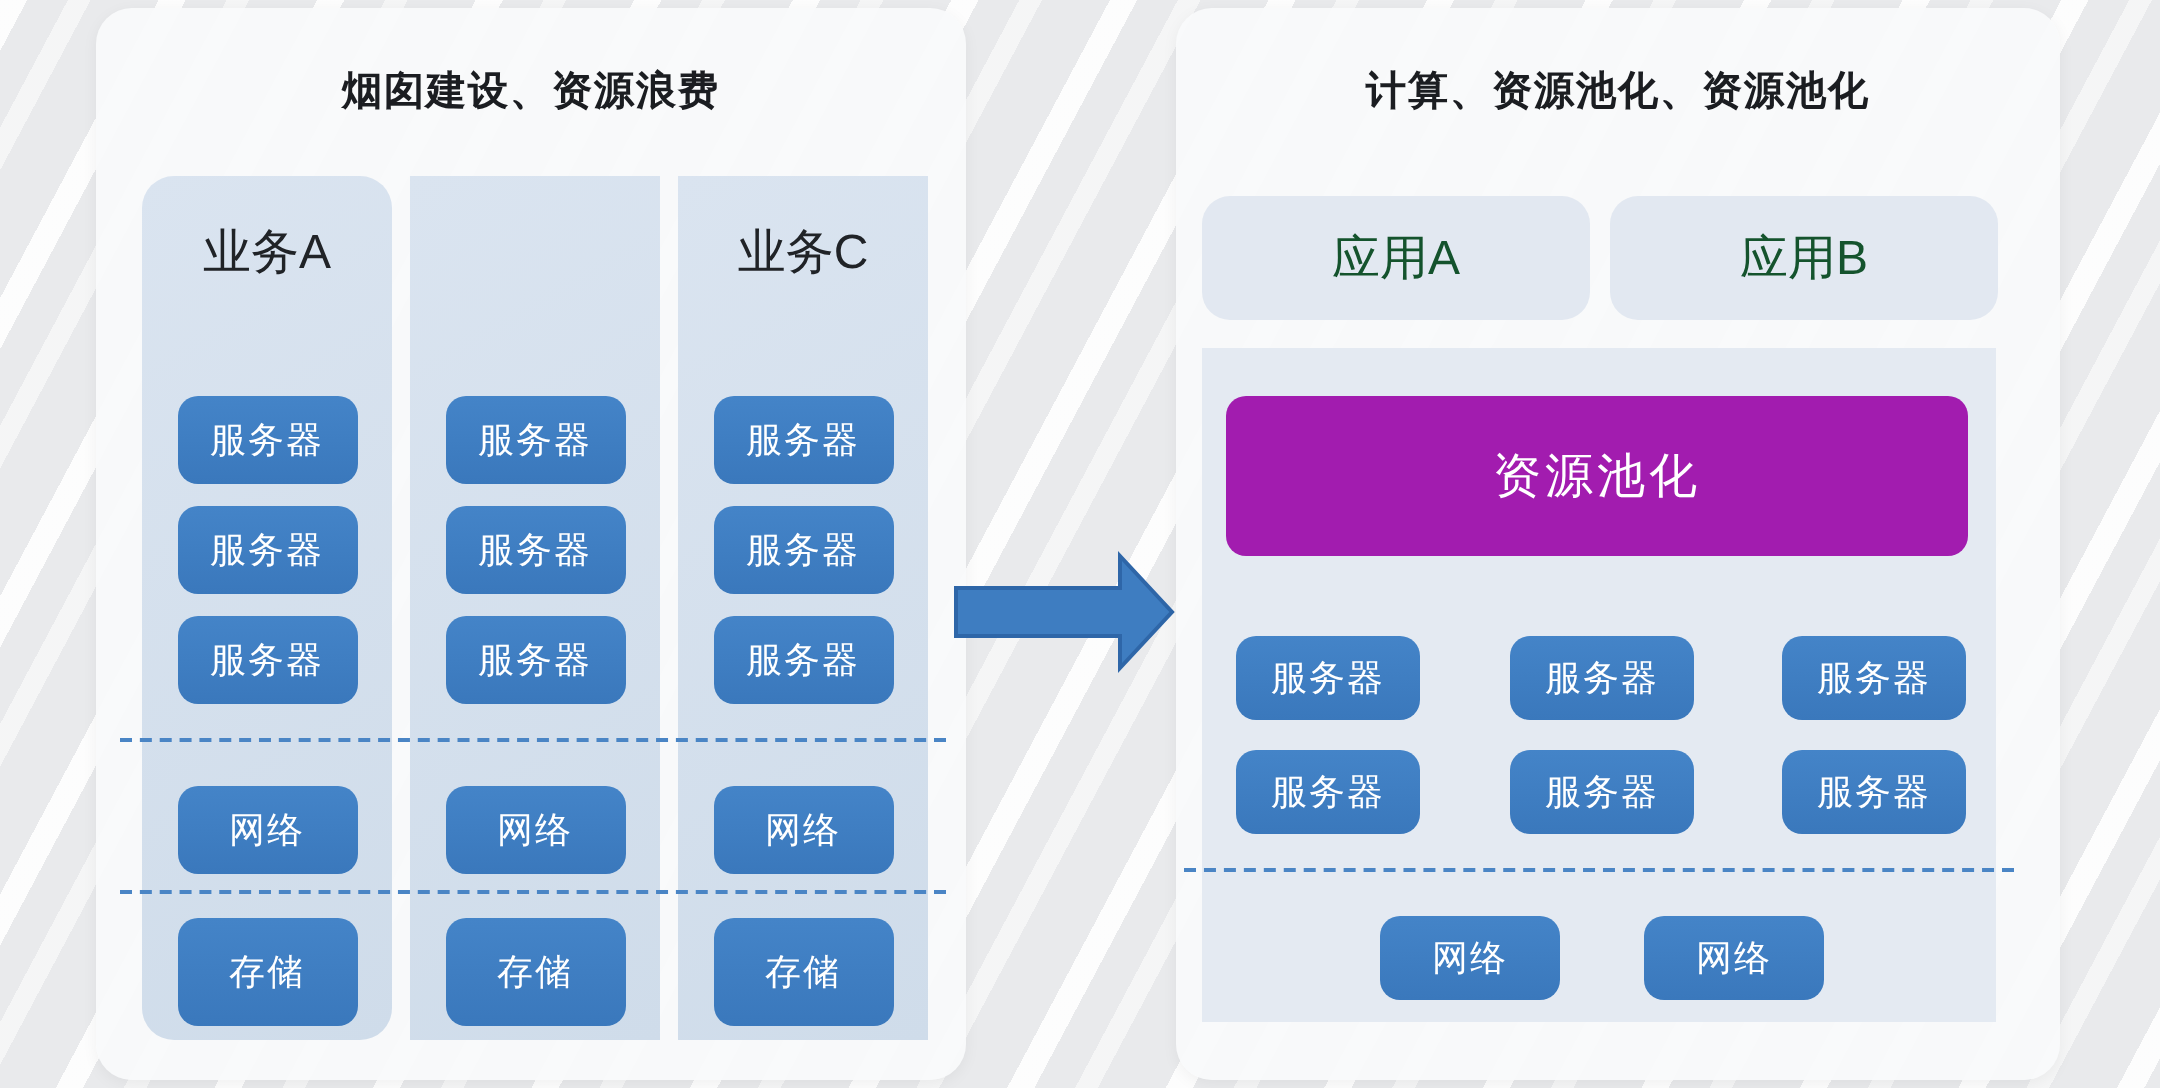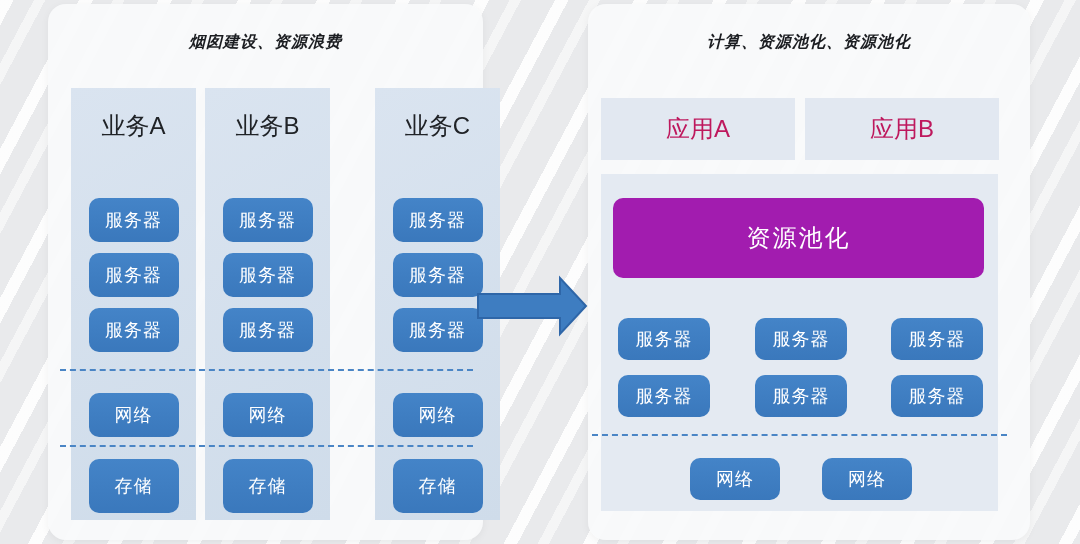--- a/index.html
+++ b/index.html
@@ -18,30 +18,29 @@
   .card {
     position:absolute; top:4px; height:536px;
     background:rgba(249,250,251,0.93);
     border-radius:18px;
     box-shadow:0 2px 8px rgba(0,0,0,0.05);
   }
   #left-card  { left:48px;  width:435px; }
   #right-card { left:588px; width:442px; }
   .card-title {
     position:absolute; top:28px; left:0; width:100%;
-    text-align:center; font-size:16px; color:#1b1d21;
+    text-align:center; font-size:20px; color:#1b1d21;
     letter-spacing:1px;
-    font-style:italic;
   }
   
   .silo-column {
     position:absolute; top:84px; width:125px; height:432px;
     background:linear-gradient(150deg,#dae4f0 0%,#cfdcea 100%);
   }
-  .col-a { left:23px; } .col-b { left:157px; } .col-c { left:291px;margin-left:36px; }
+  .col-a { left:23px;border-radius:16px; } .col-b { left:157px; } .col-c { left:291px; }
   .col-header {
     margin-top:22px; text-align:center;
     font-size:24px; color:#202327;
   }
   .blue-box {
     position:absolute; left:50%; transform:translateX(-50%);
     width:90px; height:44px; border-radius:10px;
     background:linear-gradient(180deg,#4484c8 0%,#3a78bc 100%);
     color:#ffffff; font-size:18px;
     display:flex; align-items:center; justify-content:center;
@@ -58,21 +57,21 @@
   
   #arrow-wrap { position:absolute; left:476px; top:275px; width:112px; height:62px; }
   
   .apps-row {
     position:absolute; left:13px; top:94px; width:398px; height:62px;
     display:flex; gap:10px;
   }
   .app-box {
     flex:1; background:#e2e8f1;
     display:flex; align-items:center; justify-content:center;
-    font-size:24px; color:#be185d;
+    font-size:24px; color:#14532d;border-radius:14px;
   }
   .pool-panel {
     position:absolute; left:13px; top:170px; width:397px; height:337px;
     background:#e4eaf2;
   }
   .pool-bar {
     position:absolute; left:12px; top:24px; width:371px; height:80px;
     background:#a21caf; border-radius:10px;
     display:flex; align-items:center; justify-content:center;
     color:#ffffff; font-size:24px; letter-spacing:2px;
@@ -105,21 +104,20 @@
   <div class="silo-column col-a">
     <div class="col-header">业务A</div>
     <div class="blue-box srv-1">服务器</div>
     <div class="blue-box srv-2">服务器</div>
     <div class="blue-box srv-3">服务器</div>
     <div class="blue-box net-box">网络</div>
     <div class="blue-box sto-box">存储</div>
   </div>
 
   <div class="silo-column col-b">
-    <div class="col-header">业务B</div>
     <div class="blue-box srv-1">服务器</div>
     <div class="blue-box srv-2">服务器</div>
     <div class="blue-box srv-3">服务器</div>
     <div class="blue-box net-box">网络</div>
     <div class="blue-box sto-box">存储</div>
   </div>
 
   <div class="silo-column col-c">
     <div class="col-header">业务C</div>
     <div class="blue-box srv-1">服务器</div>

